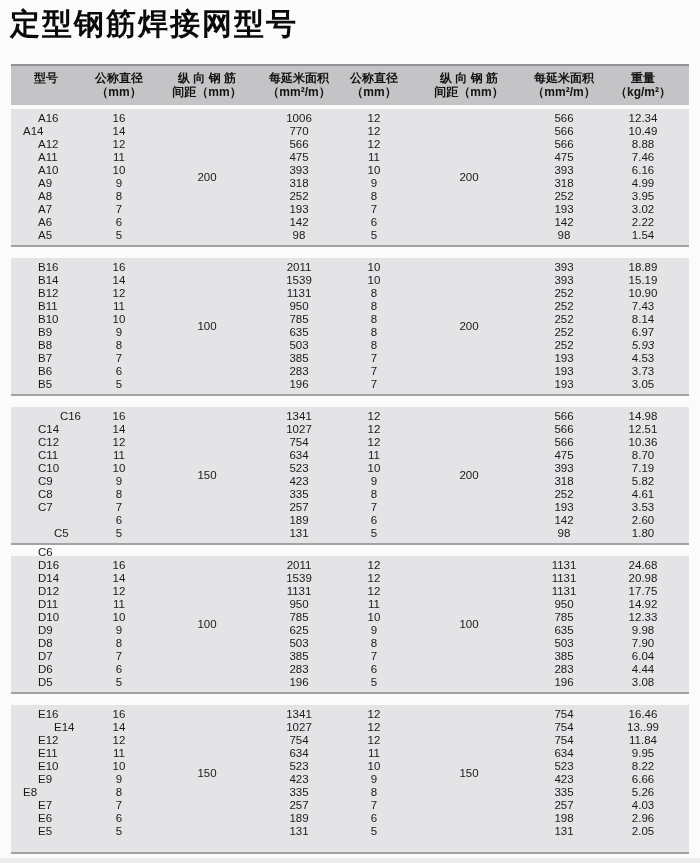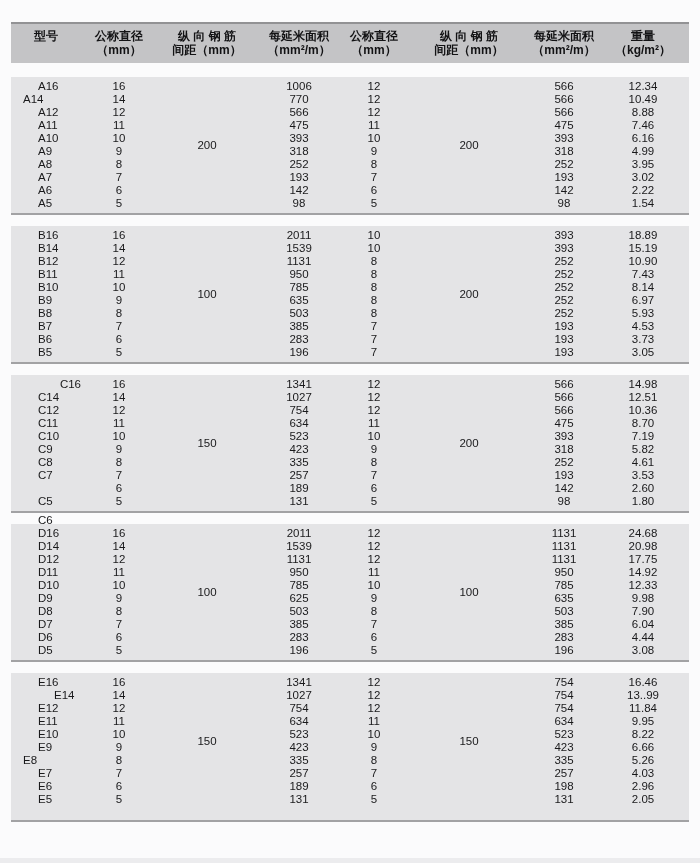--- a/index.html
+++ b/index.html
@@ -45,21 +45,21 @@
     white-space: nowrap;
   }
 
   .section {
     background: #e4e4e6;
     border-bottom: 2px solid #a2a2a4;
     margin-top: 11px;
     padding: 3px 0;
     grid-auto-rows: 13px;
   }
-  .section:first-child { margin-top: 14px; }
+  .section:first-child { margin-top: 4px; }
   .section:last-child { padding-bottom: 14px; }
 
   .cell {
     font-size: 11.5px;
     line-height: 13px;
     text-align: center;
     color: #19191b;
     white-space: nowrap;
   }
   .model-cell { text-align: left; padding-left: 27px; }
@@ -72,20 +72,21 @@
     position: absolute;
     bottom: 0; left: 0; right: 0;
     height: 5px;
     background: #ececee;
   }
 </style>
 </head>
 <body>
 
 <div class="page">
+  <h1 class="title">定型钢筋焊接网型号</h1>
 
   <div class="table-wrap">
     <div class="header-row cols">
       <div class="hcell">
         <div class="hline1">型号</div>
         <div class="hline2"></div>
       </div>
       <div class="hcell">
         <div class="hline1">公称直径</div>
         <div class="hline2">（mm）</div>
@@ -216,21 +217,21 @@
           <div class="cell value-cell" style="grid-area: 6 / 2;">9</div>
           <div class="cell value-cell" style="grid-area: 6 / 4;">635</div>
           <div class="cell value-cell" style="grid-area: 6 / 5;">8</div>
           <div class="cell value-cell" style="grid-area: 6 / 7;">252</div>
           <div class="cell value-cell" style="grid-area: 6 / 8;">6.97</div>
           <div class="cell model-cell" style="grid-area: 7 / 1;">B8</div>
           <div class="cell value-cell" style="grid-area: 7 / 2;">8</div>
           <div class="cell value-cell" style="grid-area: 7 / 4;">503</div>
           <div class="cell value-cell" style="grid-area: 7 / 5;">8</div>
           <div class="cell value-cell" style="grid-area: 7 / 7;">252</div>
-          <div class="cell value-cell" style="grid-area: 7 / 8;">5.93</div>
+          <div class="cell value-cell" style="grid-area: 7 / 8; font-style: italic;">5.93</div>
           <div class="cell model-cell" style="grid-area: 8 / 1;">B7</div>
           <div class="cell value-cell" style="grid-area: 8 / 2;">7</div>
           <div class="cell value-cell" style="grid-area: 8 / 4;">385</div>
           <div class="cell value-cell" style="grid-area: 8 / 5;">7</div>
           <div class="cell value-cell" style="grid-area: 8 / 7;">193</div>
           <div class="cell value-cell" style="grid-area: 8 / 8;">4.53</div>
           <div class="cell model-cell" style="grid-area: 9 / 1;">B6</div>
           <div class="cell value-cell" style="grid-area: 9 / 2;">6</div>
           <div class="cell value-cell" style="grid-area: 9 / 4;">283</div>
           <div class="cell value-cell" style="grid-area: 9 / 5;">7</div>
@@ -293,21 +294,21 @@
           <div class="cell value-cell" style="grid-area: 8 / 4;">257</div>
           <div class="cell value-cell" style="grid-area: 8 / 5;">7</div>
           <div class="cell value-cell" style="grid-area: 8 / 7;">193</div>
           <div class="cell value-cell" style="grid-area: 8 / 8;">3.53</div>
           <div class="cell model-cell" style="grid-area: 9 / 1; margin-top: 32px;">C6</div>
           <div class="cell value-cell" style="grid-area: 9 / 2;">6</div>
           <div class="cell value-cell" style="grid-area: 9 / 4;">189</div>
           <div class="cell value-cell" style="grid-area: 9 / 5;">6</div>
           <div class="cell value-cell" style="grid-area: 9 / 7;">142</div>
           <div class="cell value-cell" style="grid-area: 9 / 8;">2.60</div>
-          <div class="cell model-cell" style="grid-area: 10 / 1;">C5</div>
+          <div class="cell model-cell" style="grid-area: 10 / 1; margin-left: 16px;">C5</div>
           <div class="cell value-cell" style="grid-area: 10 / 2;">5</div>
           <div class="cell value-cell" style="grid-area: 10 / 4;">131</div>
           <div class="cell value-cell" style="grid-area: 10 / 5;">5</div>
           <div class="cell value-cell" style="grid-area: 10 / 7;">98</div>
           <div class="cell value-cell" style="grid-area: 10 / 8;">1.80</div>
           <div class="cell spacing-cell" style="grid-area: 1 / 3 / 11;">150</div>
           <div class="cell spacing-cell" style="grid-area: 1 / 6 / 11;">200</div>
         </div>
         <div class="section cols">
           <div class="cell model-cell" style="grid-area: 1 / 1;">D16</div>

